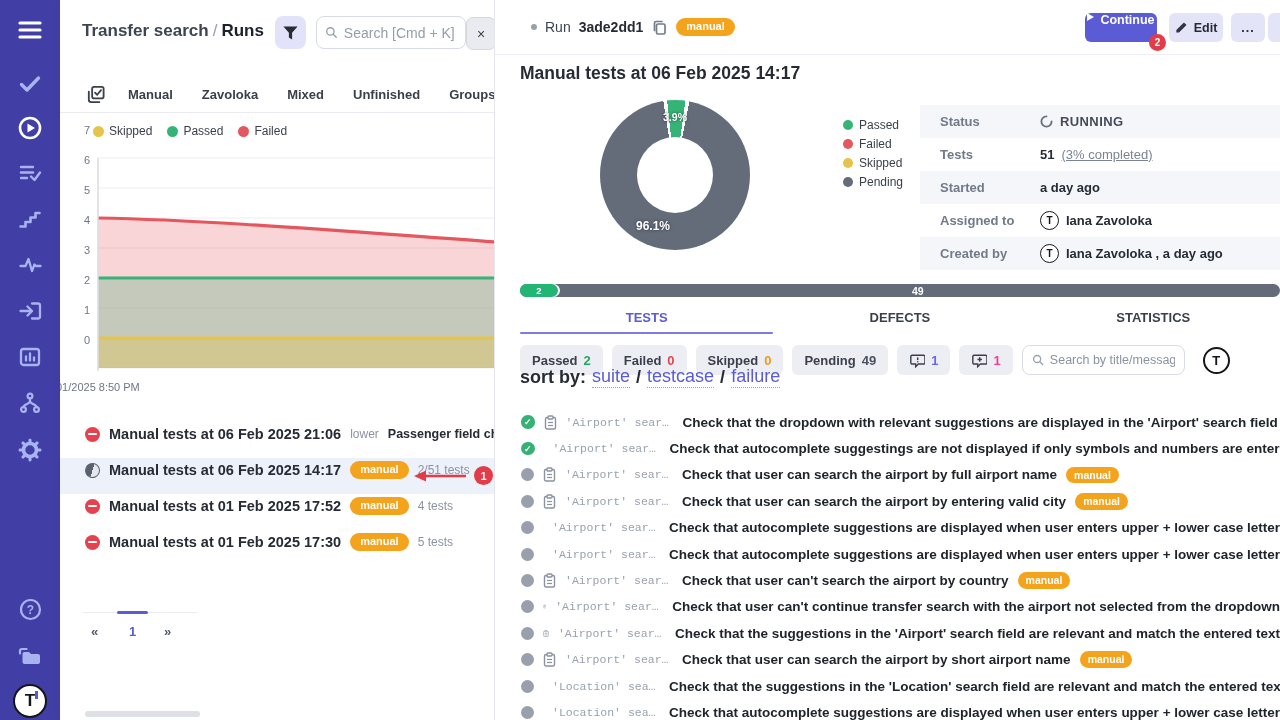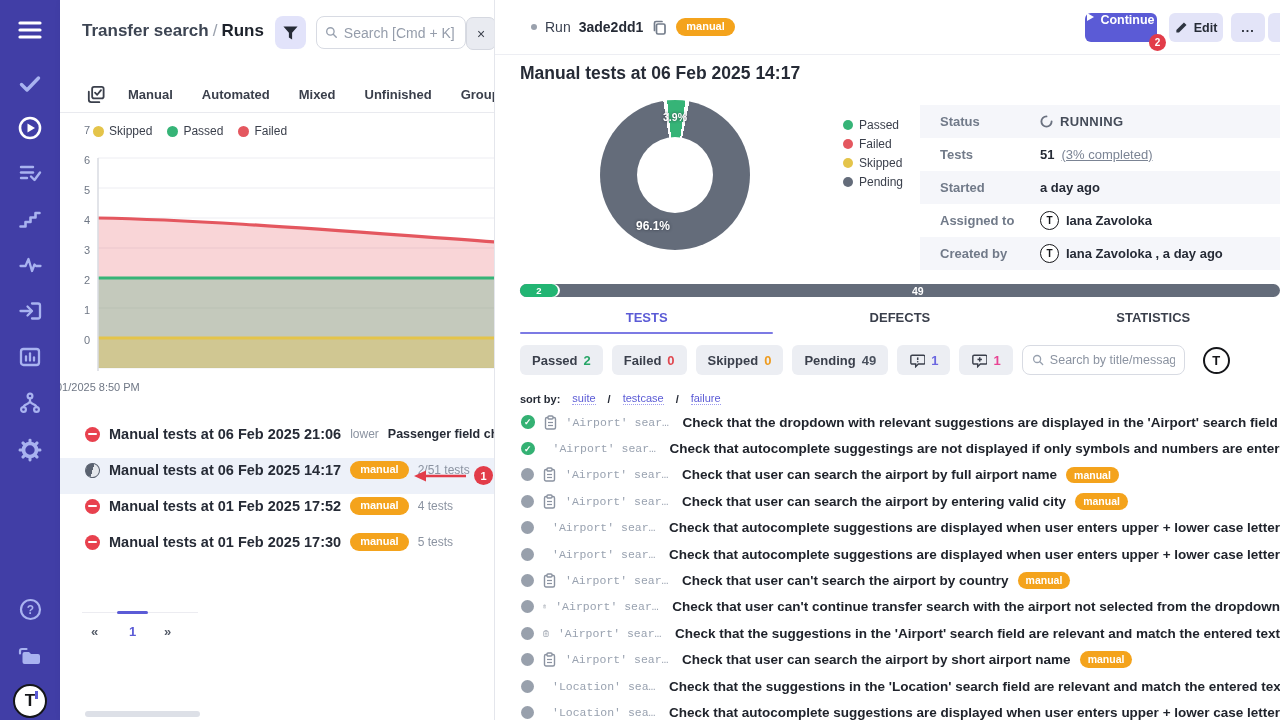--- a/index.html
+++ b/index.html
@@ -123,21 +123,21 @@
     align-items:center; gap:6px; font-size:13px; font-weight:700; color:#3a3f4b; cursor:pointer; font-family:inherit; }
   .cnt-green { color:#27a567; } .cnt-red { color:#e0474f; } .cnt-orange { color:#ee9b1e; }
   .cnt-dark { color:#4a515e; } .cnt-purple { color:#6a66e0; } .cnt-pink { color:#e84393; }
   .f-search { height:30px; width:163px; border:1px solid #d8dbe3; border-radius:8px; background:#fff;
     display:flex; align-items:center; gap:6px; padding:0 9px; }
   .f-search input { border:none; outline:none; width:100%; font-size:12.5px; font-family:"Liberation Sans", sans-serif; color:#262b36; }
   .f-search input::placeholder { color:#8b93a1; }
   .avatar-lg { width:27px; height:27px; border-radius:50%; background:#fff; border:2px solid #15161a;
     display:flex; align-items:center; justify-content:center; font-weight:900; font-size:13px; color:#15161a; margin-left:9px; cursor:pointer; }
 
-  .sort-row { position:absolute; left:25px; top:392px; font-size:11px; display:flex; gap:12px; align-items:center; }
+  .sort-row { position:absolute; left:25px; top:366px; font-size:18px; display:flex; gap:6px; align-items:center; }
   .sort-label { font-weight:700; color:#262b36; }
   .sort-link { color:#5b5bd6; border-bottom:1.5px dotted #9e9cee; cursor:pointer; }
   .sort-sep { color:#262b36; font-weight:700; }
 
   .tests-list { position:absolute; left:0; top:409px; width:785px; }
   .t-row { height:26.4px; display:flex; align-items:center; padding-left:26px; gap:9px; white-space:nowrap; cursor:pointer; }
   .t-pass { width:13.5px; height:13.5px; border-radius:50%; background:#34b173; color:#fff; font-size:9px;
     font-weight:700; display:flex; align-items:center; justify-content:center; flex:0 0 auto; }
   .t-pend { width:13px; height:13px; border-radius:50%; background:#98a0ac; flex:0 0 auto; }
   .t-suite { width:108px; flex:0 0 auto; overflow:hidden; font-family:"Liberation Mono","DejaVu Sans Mono",monospace;
@@ -278,21 +278,21 @@
 
   <div class="lp-tabs">
     <span class="sel-icon">
       <svg width="21" height="21" viewBox="0 0 22 22">
           <path d="M4 8v8.5a2.5 2.5 0 0 0 2.5 2.5H15" fill="none" stroke="#3a3f4b" stroke-width="1.9" stroke-linecap="round"></path>
           <rect x="7.5" y="3" width="12" height="12" rx="2" fill="none" stroke="#3a3f4b" stroke-width="1.9"></rect>
           <polyline points="10.5,9 12.8,11.3 16.8,6.5" fill="none" stroke="#3a3f4b" stroke-width="1.9" stroke-linecap="round" stroke-linejoin="round"></polyline>
         </svg>
     </span>
     <span class="lp-tab">Manual</span>
-    <span class="lp-tab">Automated</span>
+    <span class="lp-tab">Zavoloka</span>
     <span class="lp-tab">Mixed</span>
     <span class="lp-tab">Unfinished</span>
     <span class="lp-tab">Groups</span>
   </div>
 
   <div class="chart">
     <div class="chart-legend">
       <span class="cl-item">
           <span class="dot" style="background:#e4c44a"></span>
           <span>Skipped</span>

